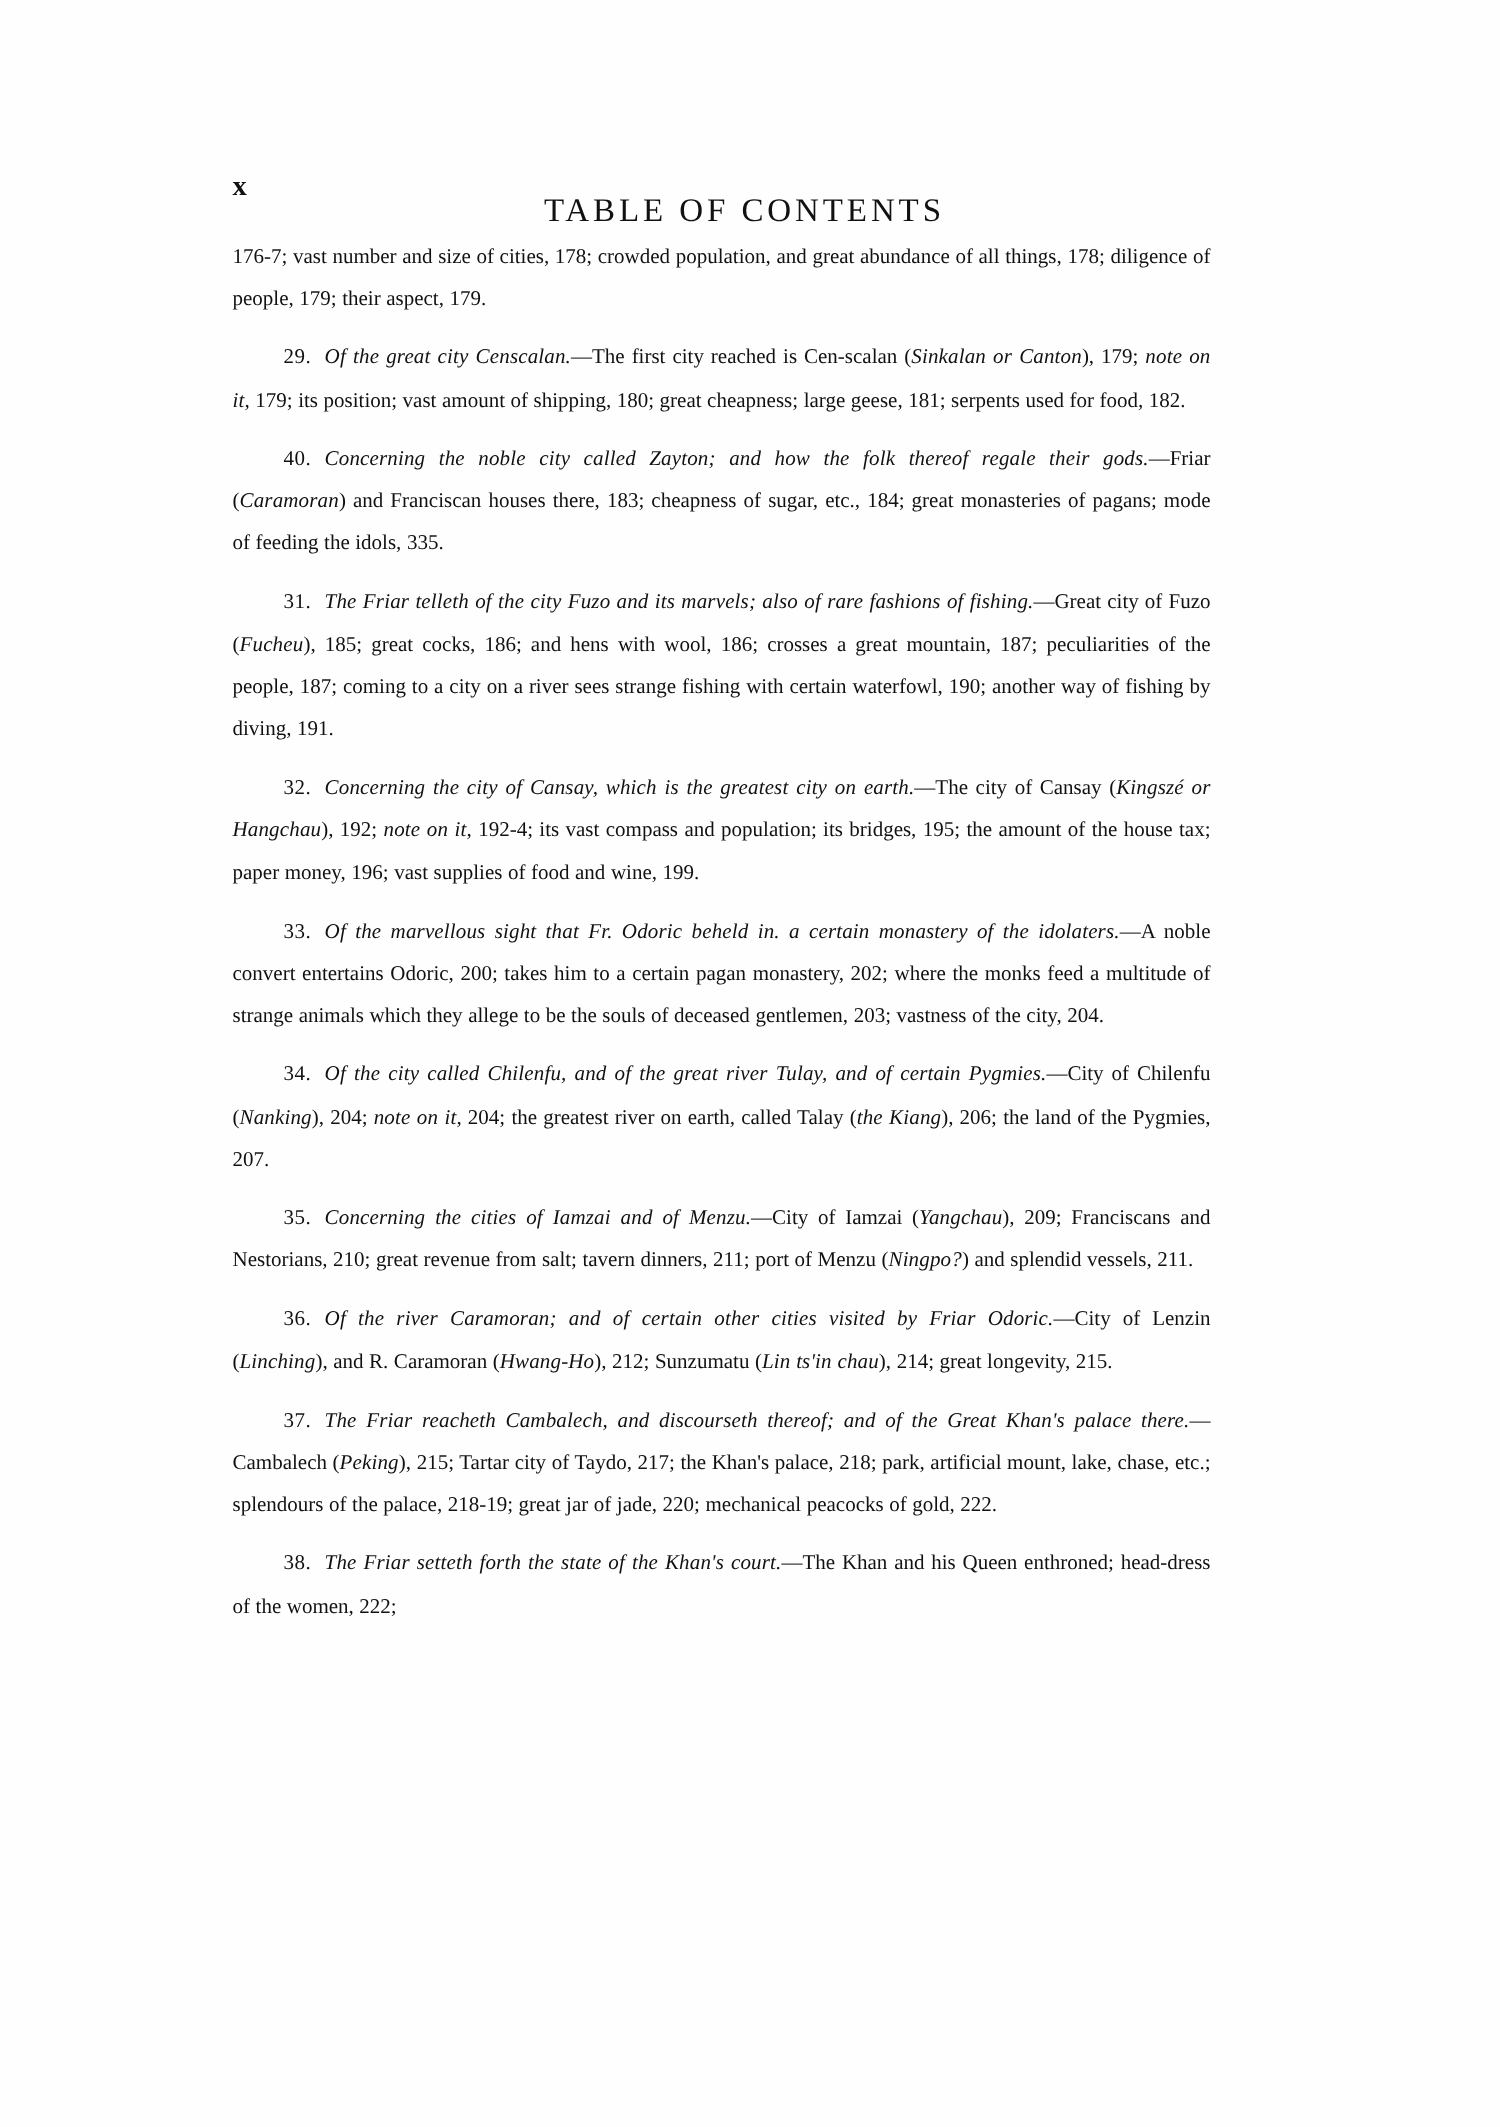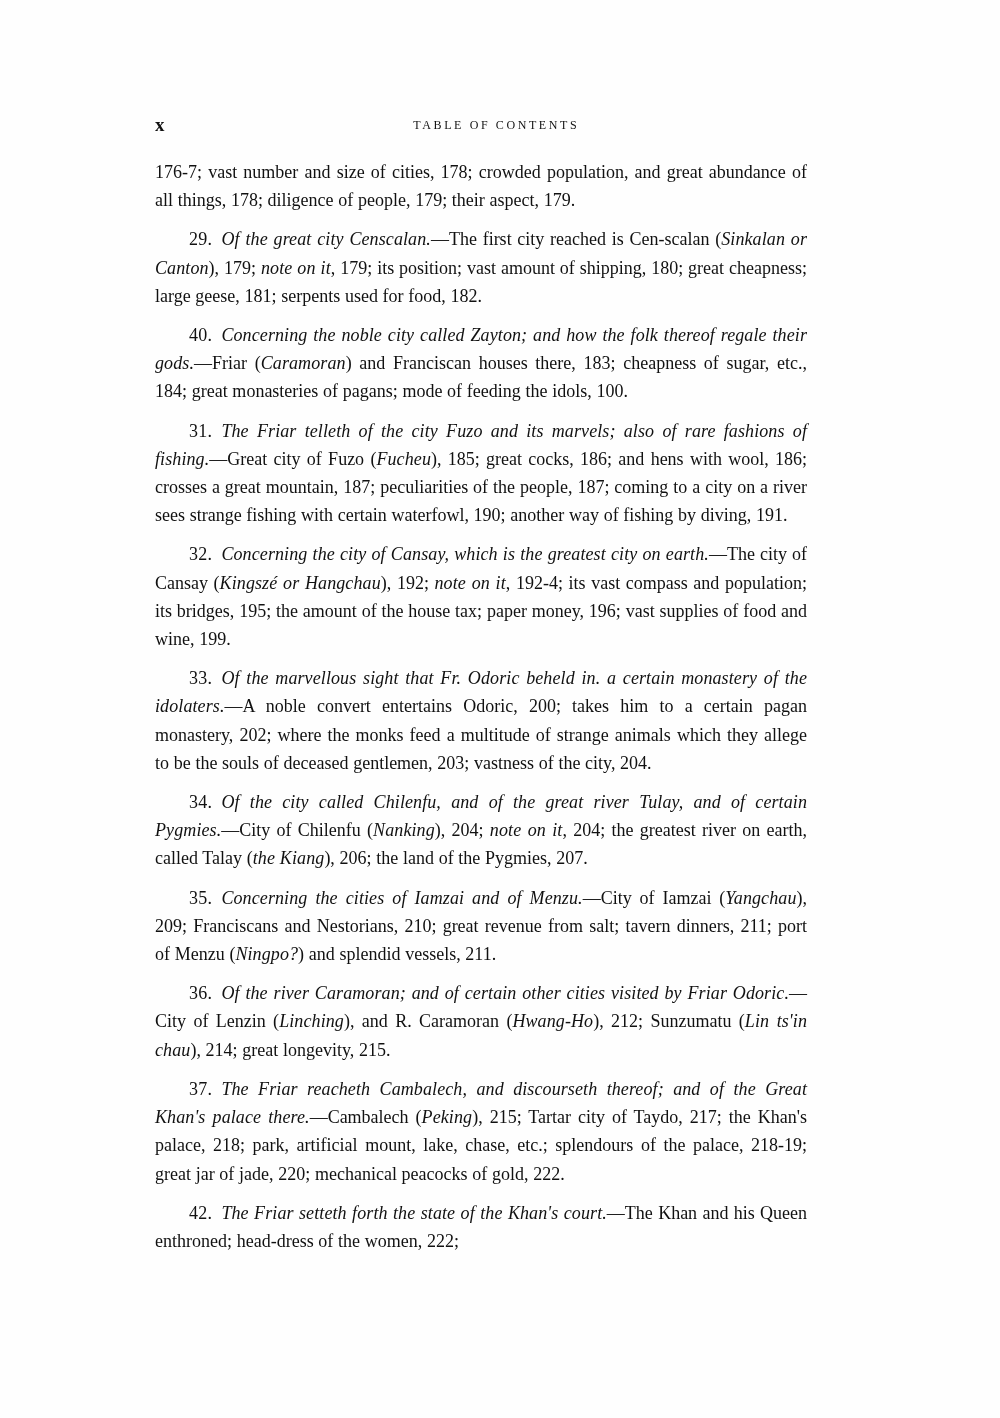--- a/index.html
+++ b/index.html
@@ -37,42 +37,42 @@
     font-size: 19px;
     font-weight: 700;
     line-height: 26px;
     letter-spacing: 0.5px;
   }
 
   .head-title {
     position: absolute;
     left: 0;
     right: 0;
-    top: 0;
+    top: 15px;
     text-align: center;
-    font-size: 12px;
+    font-size: 22px;
     line-height: 26px;
     letter-spacing: 2.6px;
     text-indent: 2.6px;
     padding-left: 30px;
     box-sizing: border-box;
   }
 
   
   .column {
     position: absolute;
     left: 155px;
     top: 158px;
     width: 652px;
   }
 
   .entry {
     margin: 0;
     padding: 0;
-    font-size: 18px;
+    font-size: 14px;
     line-height: 28.2px;
     text-align: justify;
     text-align-last: left;
     word-spacing: 0.2px;
   }
 
   
   .entry.continuation {
     text-indent: 0;
     margin-bottom: 11px;
@@ -114,25 +114,25 @@
   <div class="running-head">
     <span class="folio">x</span>
     <span class="head-title">TABLE OF CONTENTS</span>
   </div>
 
   <div class="column">
 
     <p class="entry continuation">176-7; vast number and size of cities, 178; crowded population, and great abundance of all things, 178; diligence of people, 179; their aspect, 179.</p>
 
     <p class="entry numbered"><span class="num">29.</span><span class="ttl">Of the great city Censcalan.</span><span class="dash">—The first city reached is Cen-</span><span class="dash">scalan (</span><span class="ttl">Sinkalan or Canton</span><span class="dash">), 179; </span><span class="ttl">note on it</span><span class="dash">, 179; its position; vast amount of shipping, 180; great cheapness; large geese, 181; serpents used for food, 182.</span></p>
-    <p class="entry numbered"><span class="num">40.</span><span class="ttl">Concerning the noble city called Zayton; and how the folk thereof regale their gods.</span><span class="dash">—Friar (</span><span class="ttl">Caramoran</span><span class="dash">) and Franciscan houses there, 183; cheapness of sugar, etc., 184; great monasteries of pagans; mode of feeding the idols, 100.</span></p>
+    <p class="entry numbered"><span class="num">40.</span><span class="ttl">Concerning the noble city called Zayton; and how the folk thereof regale their gods.</span><span class="dash">—Friar (</span><span class="ttl">Caramoran</span><span class="dash">) and Franciscan houses there, 183; cheapness of sugar, etc., 184; great monasteries of pagans; mode of feeding the idols, 335.</span></p>
     <p class="entry numbered"><span class="num">31.</span><span class="ttl">The Friar telleth of the city Fuzo and its marvels; also of rare fashions of fishing.</span><span class="dash">—Great city of Fuzo (</span><span class="ttl">Fucheu</span><span class="dash">), 185; great cocks, 186; and hens with wool, 186; crosses a great mountain, 187; peculiarities of the people, 187; coming to a city on a river sees strange fishing with certain waterfowl, 190; another way of fishing by diving, 191.</span></p>
     <p class="entry numbered"><span class="num">32.</span><span class="ttl">Concerning the city of Cansay, which is the greatest city on earth.</span><span class="dash">—The city of Cansay (</span><span class="ttl">Kingszé or Hangchau</span><span class="dash">), 192; </span><span class="ttl">note on it</span><span class="dash">, 192-4; its vast compass and population; its bridges, 195; the amount of the house tax; paper money, 196; vast supplies of food and wine, 199.</span></p>
     <p class="entry numbered"><span class="num">33.</span><span class="ttl">Of the marvellous sight that Fr. Odoric beheld in. a certain monastery of the idolaters.</span><span class="dash">—A noble convert entertains Odoric, 200; takes him to a certain pagan monastery, 202; where the monks feed a multitude of strange animals which they allege to be the souls of deceased gentlemen, 203; vastness of the city, 204.</span></p>
     <p class="entry numbered"><span class="num">34.</span><span class="ttl">Of the city called Chilenfu, and of the great river Tulay, and of certain Pygmies.</span><span class="dash">—City of Chilenfu (</span><span class="ttl">Nanking</span><span class="dash">), 204; </span><span class="ttl">note on it</span><span class="dash">, 204; the greatest river on earth, called Talay (</span><span class="ttl">the Kiang</span><span class="dash">), 206; the land of the Pygmies, 207.</span></p>
     <p class="entry numbered"><span class="num">35.</span><span class="ttl">Concerning the cities of Iamzai and of Menzu.</span><span class="dash">—City of Iamzai (</span><span class="ttl">Yangchau</span><span class="dash">), 209; Franciscans and Nestorians, 210; great revenue from salt; tavern dinners, 211; port of Menzu (</span><span class="ttl">Ningpo?</span><span class="dash">) and splendid vessels, 211.</span></p>
     <p class="entry numbered"><span class="num">36.</span><span class="ttl">Of the river Caramoran; and of certain other cities visited by Friar Odoric.</span><span class="dash">—City of Lenzin (</span><span class="ttl">Linching</span><span class="dash">), and R. Caramoran (</span><span class="ttl">Hwang-Ho</span><span class="dash">), 212; Sunzumatu (</span><span class="ttl">Lin ts'in chau</span><span class="dash">), 214; great longevity, 215.</span></p>
     <p class="entry numbered"><span class="num">37.</span><span class="ttl">The Friar reacheth Cambalech, and discourseth thereof; and of the Great Khan's palace there.</span><span class="dash">—Cambalech (</span><span class="ttl">Peking</span><span class="dash">), 215; Tartar city of Taydo, 217; the Khan's palace, 218; park, artificial mount, lake, chase, etc.; splendours of the palace, 218-19; great jar of jade, 220; mechanical peacocks of gold, 222.</span></p>
-    <p class="entry numbered"><span class="num">42.</span><span class="ttl">The Friar setteth forth the state of the Khan's court.</span><span class="dash">—The Khan and his Queen enthroned; head-dress of the women, 222;</span></p>
+    <p class="entry numbered"><span class="num">38.</span><span class="ttl">The Friar setteth forth the state of the Khan's court.</span><span class="dash">—The Khan and his Queen enthroned; head-dress of the women, 222;</span></p>
 
   </div>
 
 </div>
 
 </body></html>

